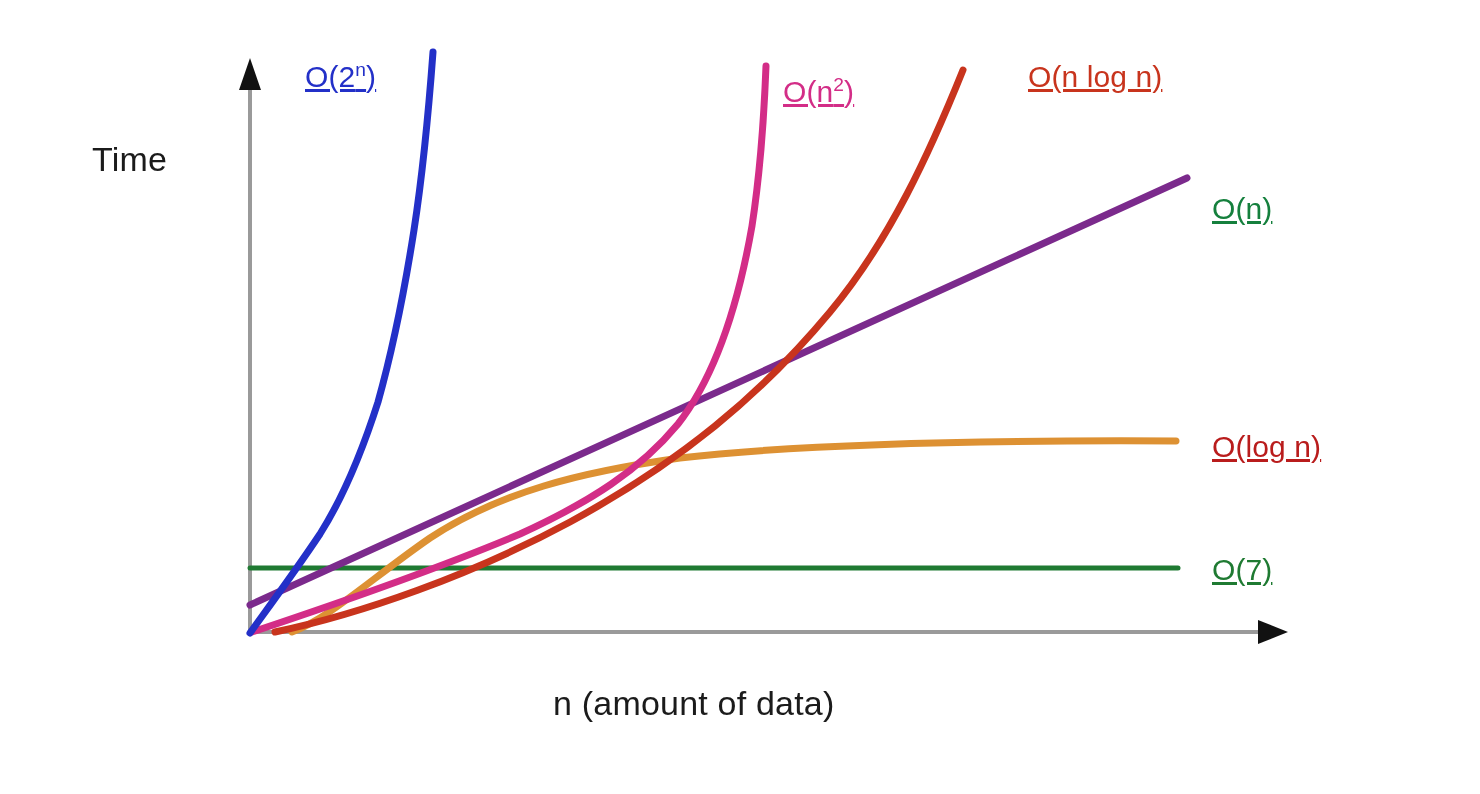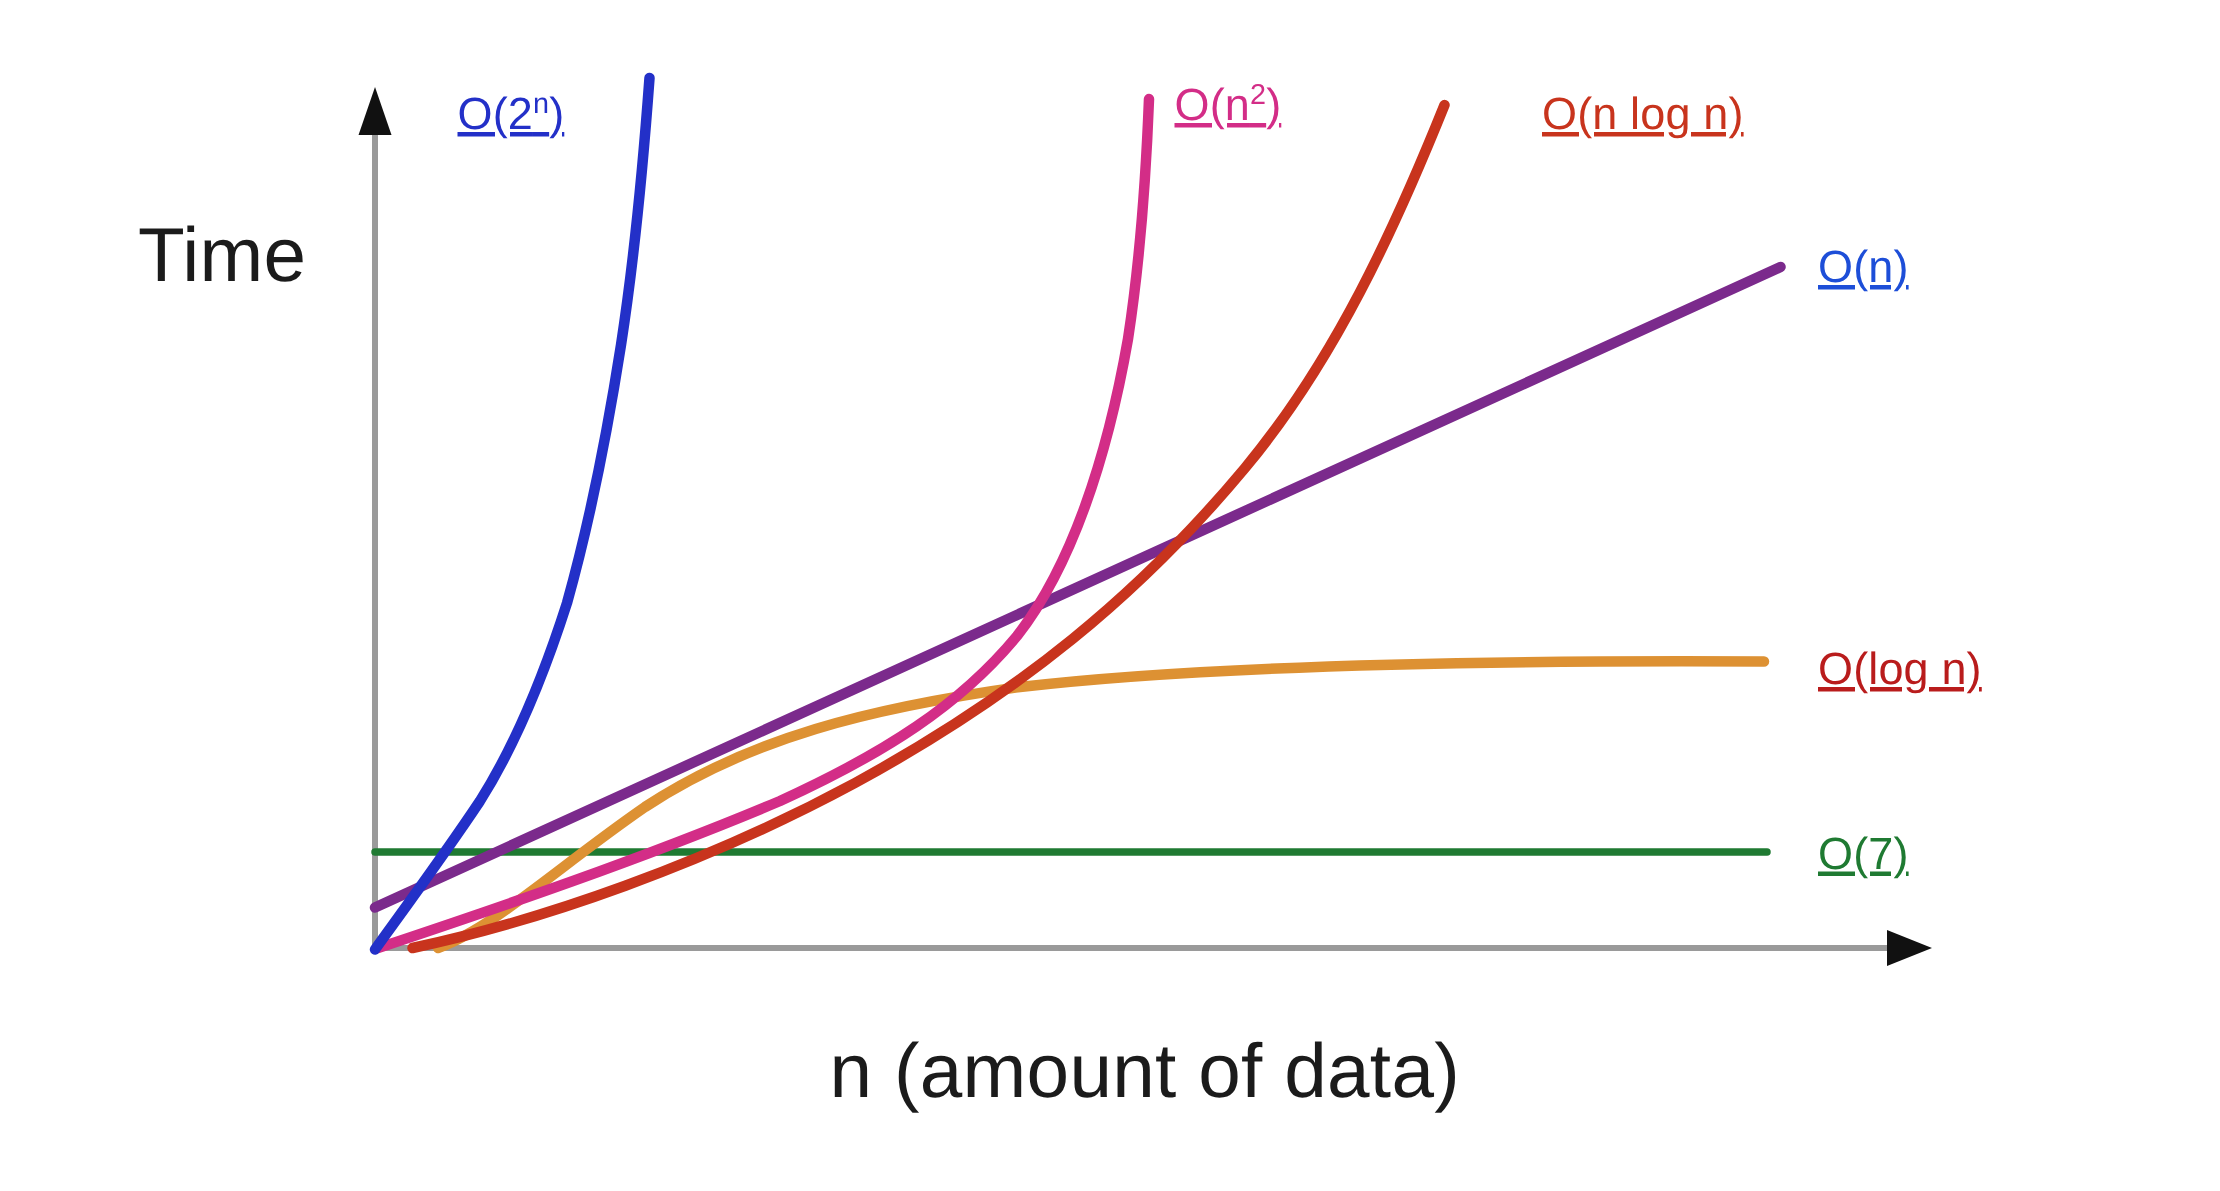--- a/index.html
+++ b/index.html
@@ -22,21 +22,21 @@
   svg.plot {
     position: absolute;
     left: 0;
     top: 0;
     width: 1480px;
     height: 794px;
   }
   .axis-title {
     position: absolute;
     color: #1b1b1b;
-    font-size: 51px;
+    font-size: 34px;
     font-weight: 400;
     white-space: nowrap;
     letter-spacing: 0.2px;
   }
   #y-axis-title { left: 92px;  top: 140px; }
   #x-axis-title { left: 553px; top: 684px; }
 
   .curve-label {
     position: absolute;
     font-size: 30px;
@@ -44,21 +44,21 @@
     white-space: nowrap;
     letter-spacing: 0.1px;
     text-decoration: underline;
   }
   .curve-label sup {
     font-size: 0.64em;
     vertical-align: super;
     line-height: 0;
   }
   #label-exp    { left: 305px;  top: 60px;  }
-  #label-quad   { left: 783px;  top: 54px;  }
+  #label-quad   { left: 783px;  top: 75px;  }
   #label-nlogn  { left: 988px;  top: 60px;  }
   #label-linear { left: 1212px; top: 162px; }
   #label-log    { left: 1212px; top: 430px; }
   #label-const  { left: 1212px; top: 553px; }
 </style>
 </head>
 <body>
 
 <div id="chart-root">
 
@@ -102,19 +102,19 @@
   <div class="axis-title" id="y-axis-title">Time</div>
 
   <div class="axis-title" id="x-axis-title">n (amount of data)</div>
 
   <div class="curve-label" id="label-exp" style="color:#2330c8;"><span>O(2</span><sup>n</sup><span>)</span></div>
 
   <div class="curve-label" id="label-quad" style="color:#d32d87;"><span>O(n</span><sup>2</sup><span>)</span></div>
 
   <div class="curve-label" id="label-nlogn" style="color:#c8341d;margin-left:40px;">O(n log n)</div>
 
-  <div class="curve-label" id="label-linear" style="color:#1d4ed8;">O(n)</div>
+  <div class="curve-label" id="label-linear" style="color:#15803d;margin-top:30px;">O(n)</div>
 
   <div class="curve-label" id="label-log" style="color:#b91c1c;">O(log n)</div>
 
   <div class="curve-label" id="label-const" style="color:#1f7a32;">O(7)</div>
 
 </div>
 
 </body></html>

